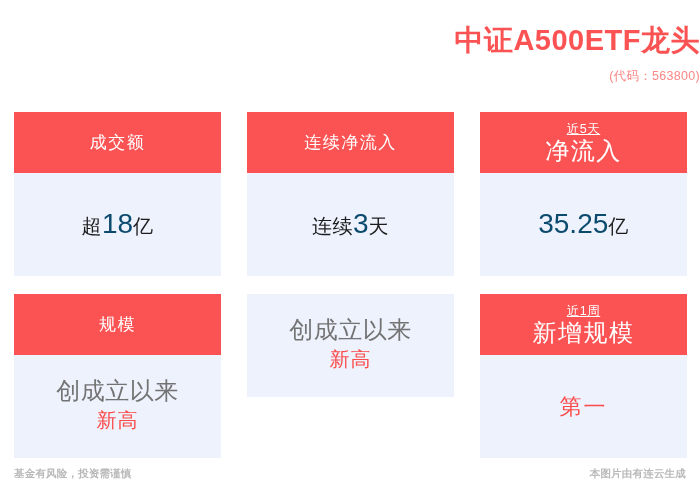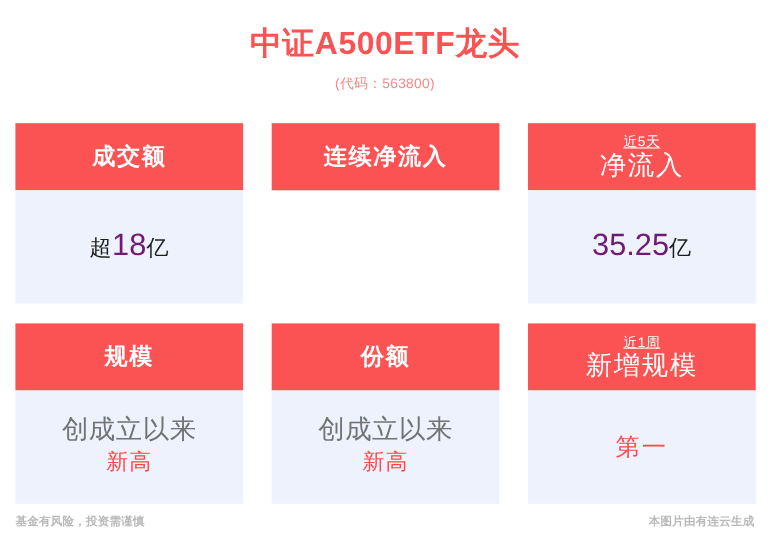--- a/index.html
+++ b/index.html
@@ -17,21 +17,21 @@
   .page {
     width: 700px;
     height: 501px;
     position: relative;
     box-sizing: border-box;
   }
 
   
   .header {
     padding-top: 20px;
-    text-align: center;
+    text-align: right;
   }
   .title {
     font-size: 29px;
     font-weight: bold;
     color: #fb5353;
     letter-spacing: 0.5px;
     line-height: 40px;
     margin: 0;
   }
   .subtitle {
@@ -78,23 +78,22 @@
     text-decoration: underline;
   }
   .card-header .main {
     font-size: 24px;
     line-height: 27px;
     font-weight: normal;
     letter-spacing: 1.5px;
     color: #ffffff;
   }
   .card-header.single .main {
-    font-size: 21px;
+    font-size: 17px;
     line-height: 27px;
-    font-weight: bold;
   }
   .card-body {
     background: #edf2fd;
     height: 103px;
     display: flex;
     flex-direction: column;
     align-items: center;
     justify-content: center;
     box-sizing: border-box;
     padding: 0 6px;
@@ -104,21 +103,21 @@
     text-align: center;
     white-space: nowrap;
   }
   .body-text {
     font-size: 20px;
     line-height: 28px;
     color: #1c1c1c;
     letter-spacing: 0.5px;
   }
   .body-text .num {
-    color: #701a75;
+    color: #0c4a6e;
     font-size: 28px;
     letter-spacing: 0px;
   }
   .body-big-red {
     font-size: 20px;
     line-height: 32px;
     color: #fb4b4b;
     letter-spacing: 1px;
   }
   .body-sub {
@@ -167,20 +166,23 @@
       </div>
       <div class="card-body">
         <span class="line body-text"><span>超</span><span class="num">18</span><span>亿</span></span>
       </div>
     </div>
 
     <div class="card">
       <div class="card-header single">
         <span class="main">连续净流入</span>
       </div>
+      <div class="card-body">
+        <span class="line body-text"><span>连续</span><span class="num">3</span><span>天</span></span>
+      </div>
     </div>
 
     <div class="card">
       <div class="card-header">
         <span class="eyebrow">近5天</span>
         <span class="main">净流入</span>
       </div>
       <div class="card-body">
         <span class="line body-text"><span class="num">35.25</span><span>亿</span></span>
       </div>
@@ -190,23 +192,20 @@
       <div class="card-header single">
         <span class="main">规模</span>
       </div>
       <div class="card-body">
         <span class="line body-sub">创成立以来</span>
         <span class="line body-big-red">新高</span>
       </div>
     </div>
 
     <div class="card">
-      <div class="card-header single">
-        <span class="main">份额</span>
-      </div>
       <div class="card-body">
         <span class="line body-sub">创成立以来</span>
         <span class="line body-big-red">新高</span>
       </div>
     </div>
 
     <div class="card">
       <div class="card-header">
         <span class="eyebrow">近1周</span>
         <span class="main">新增规模</span>

